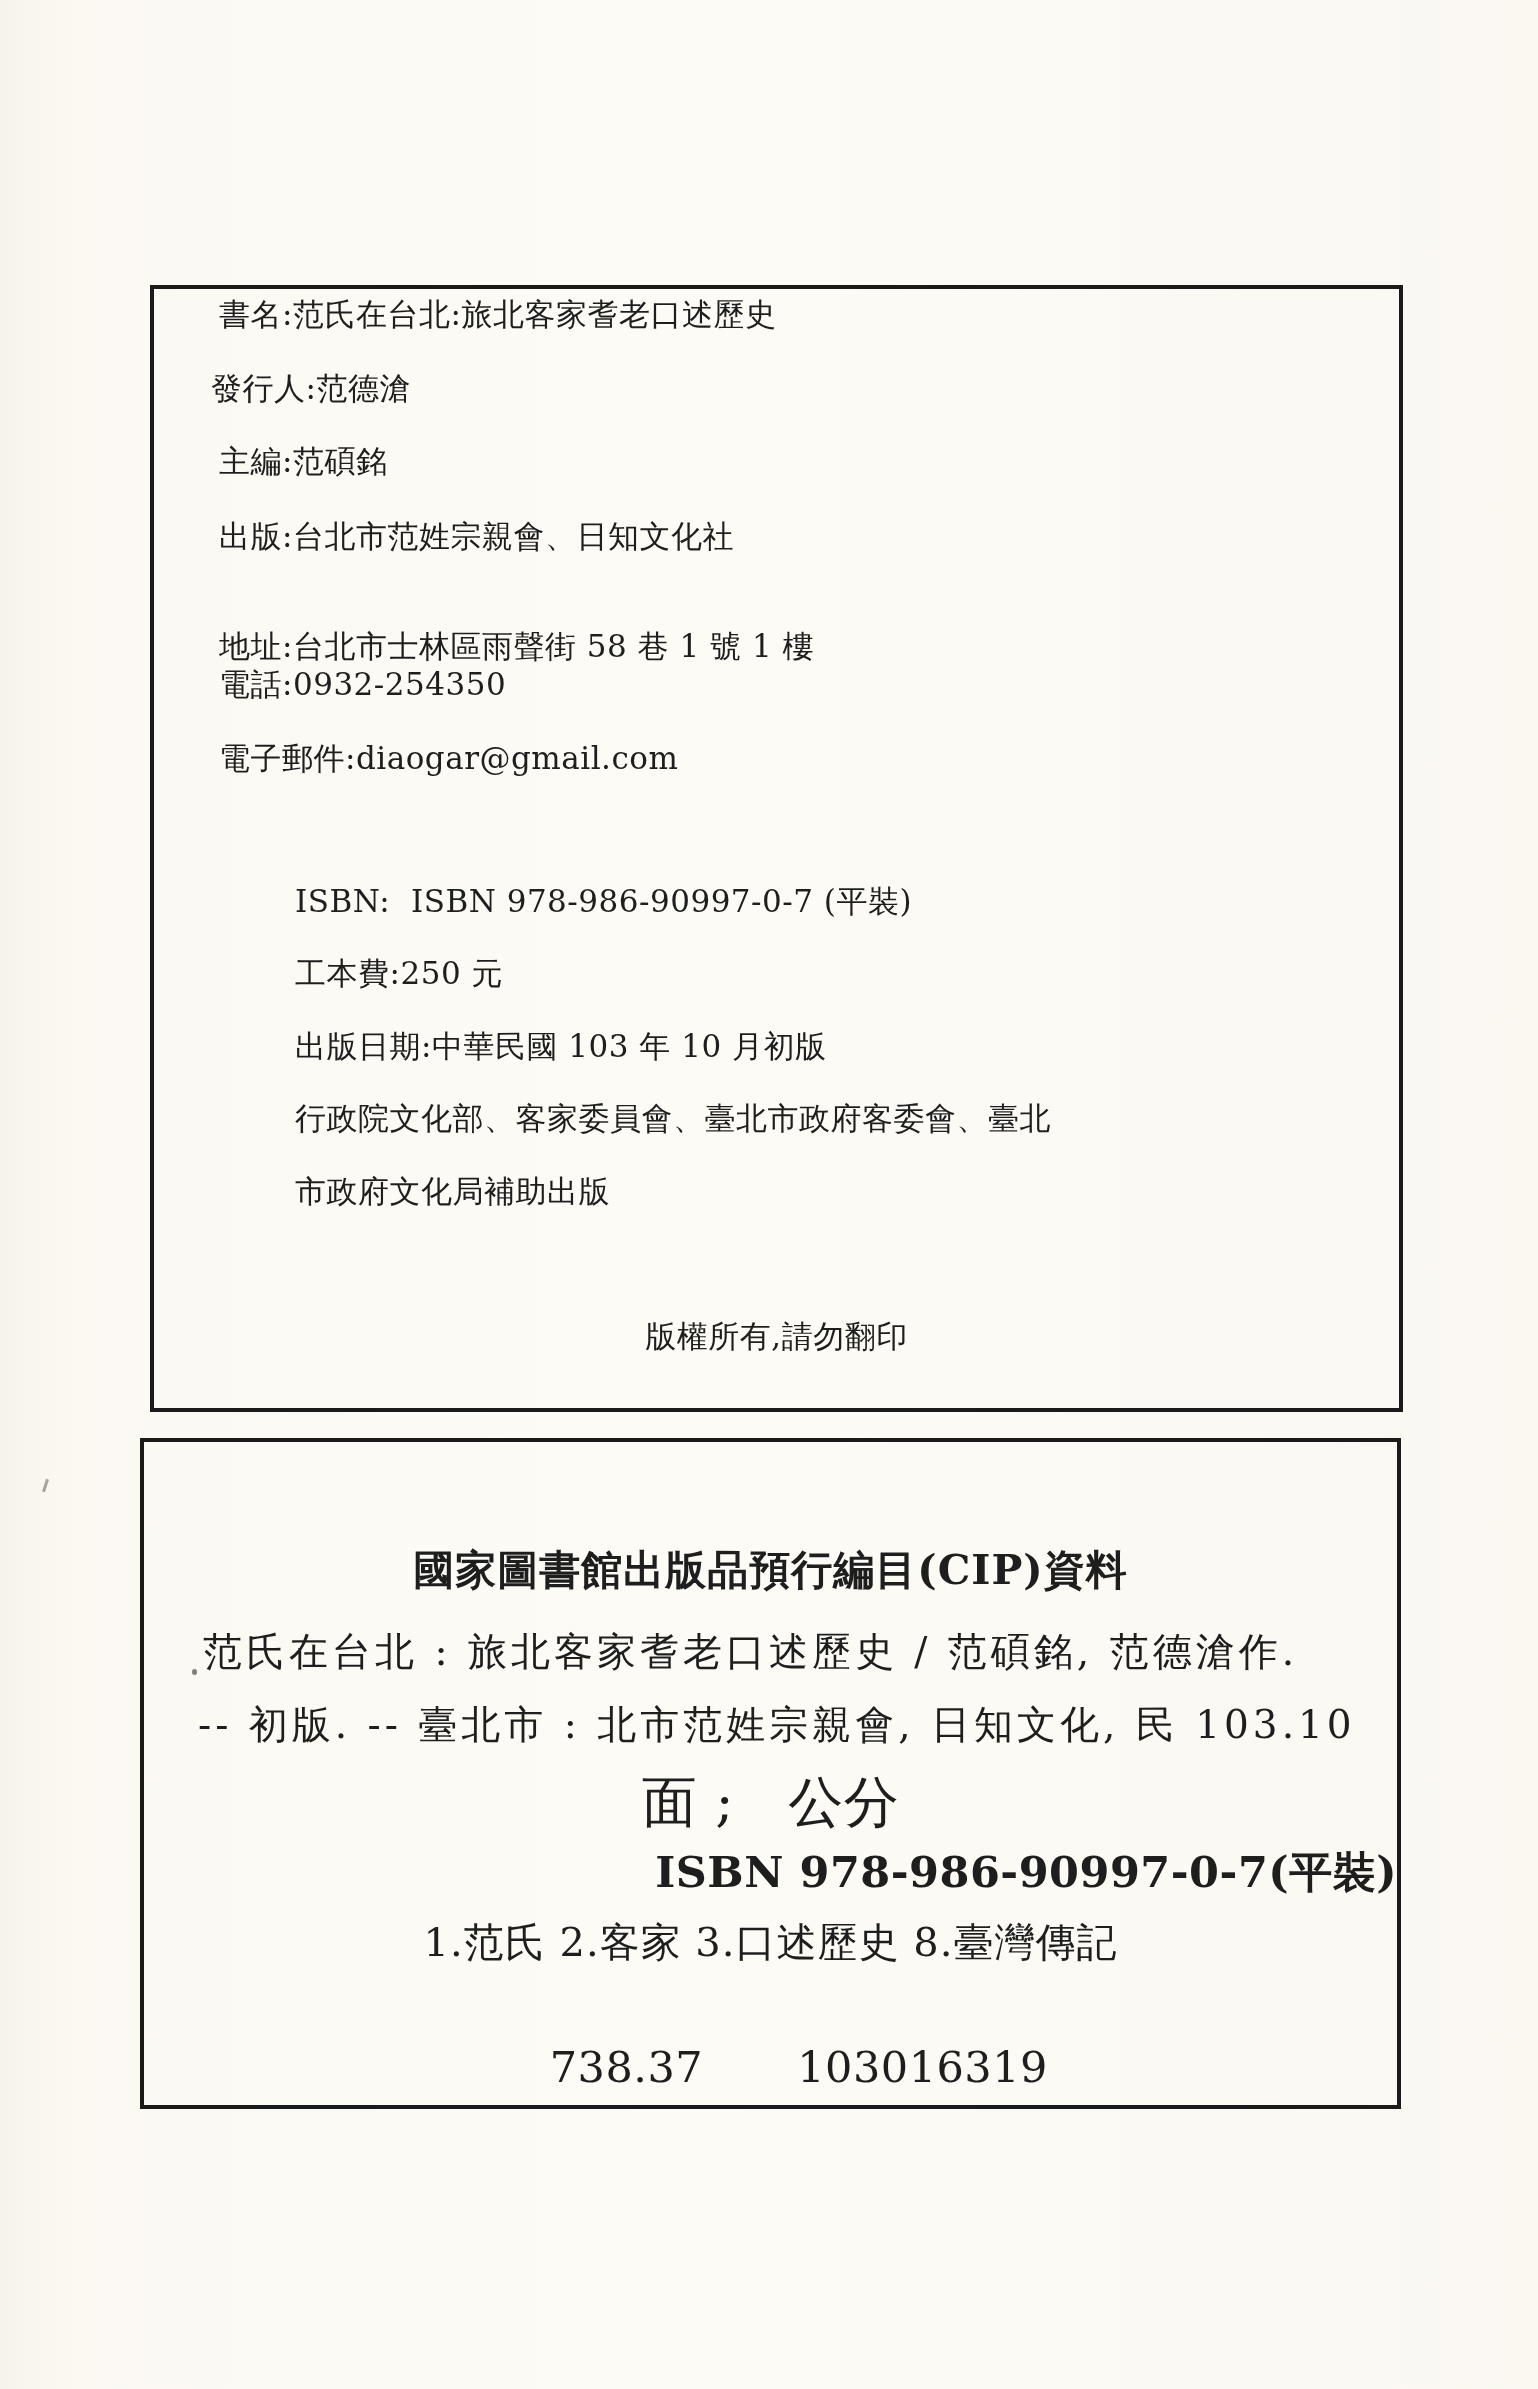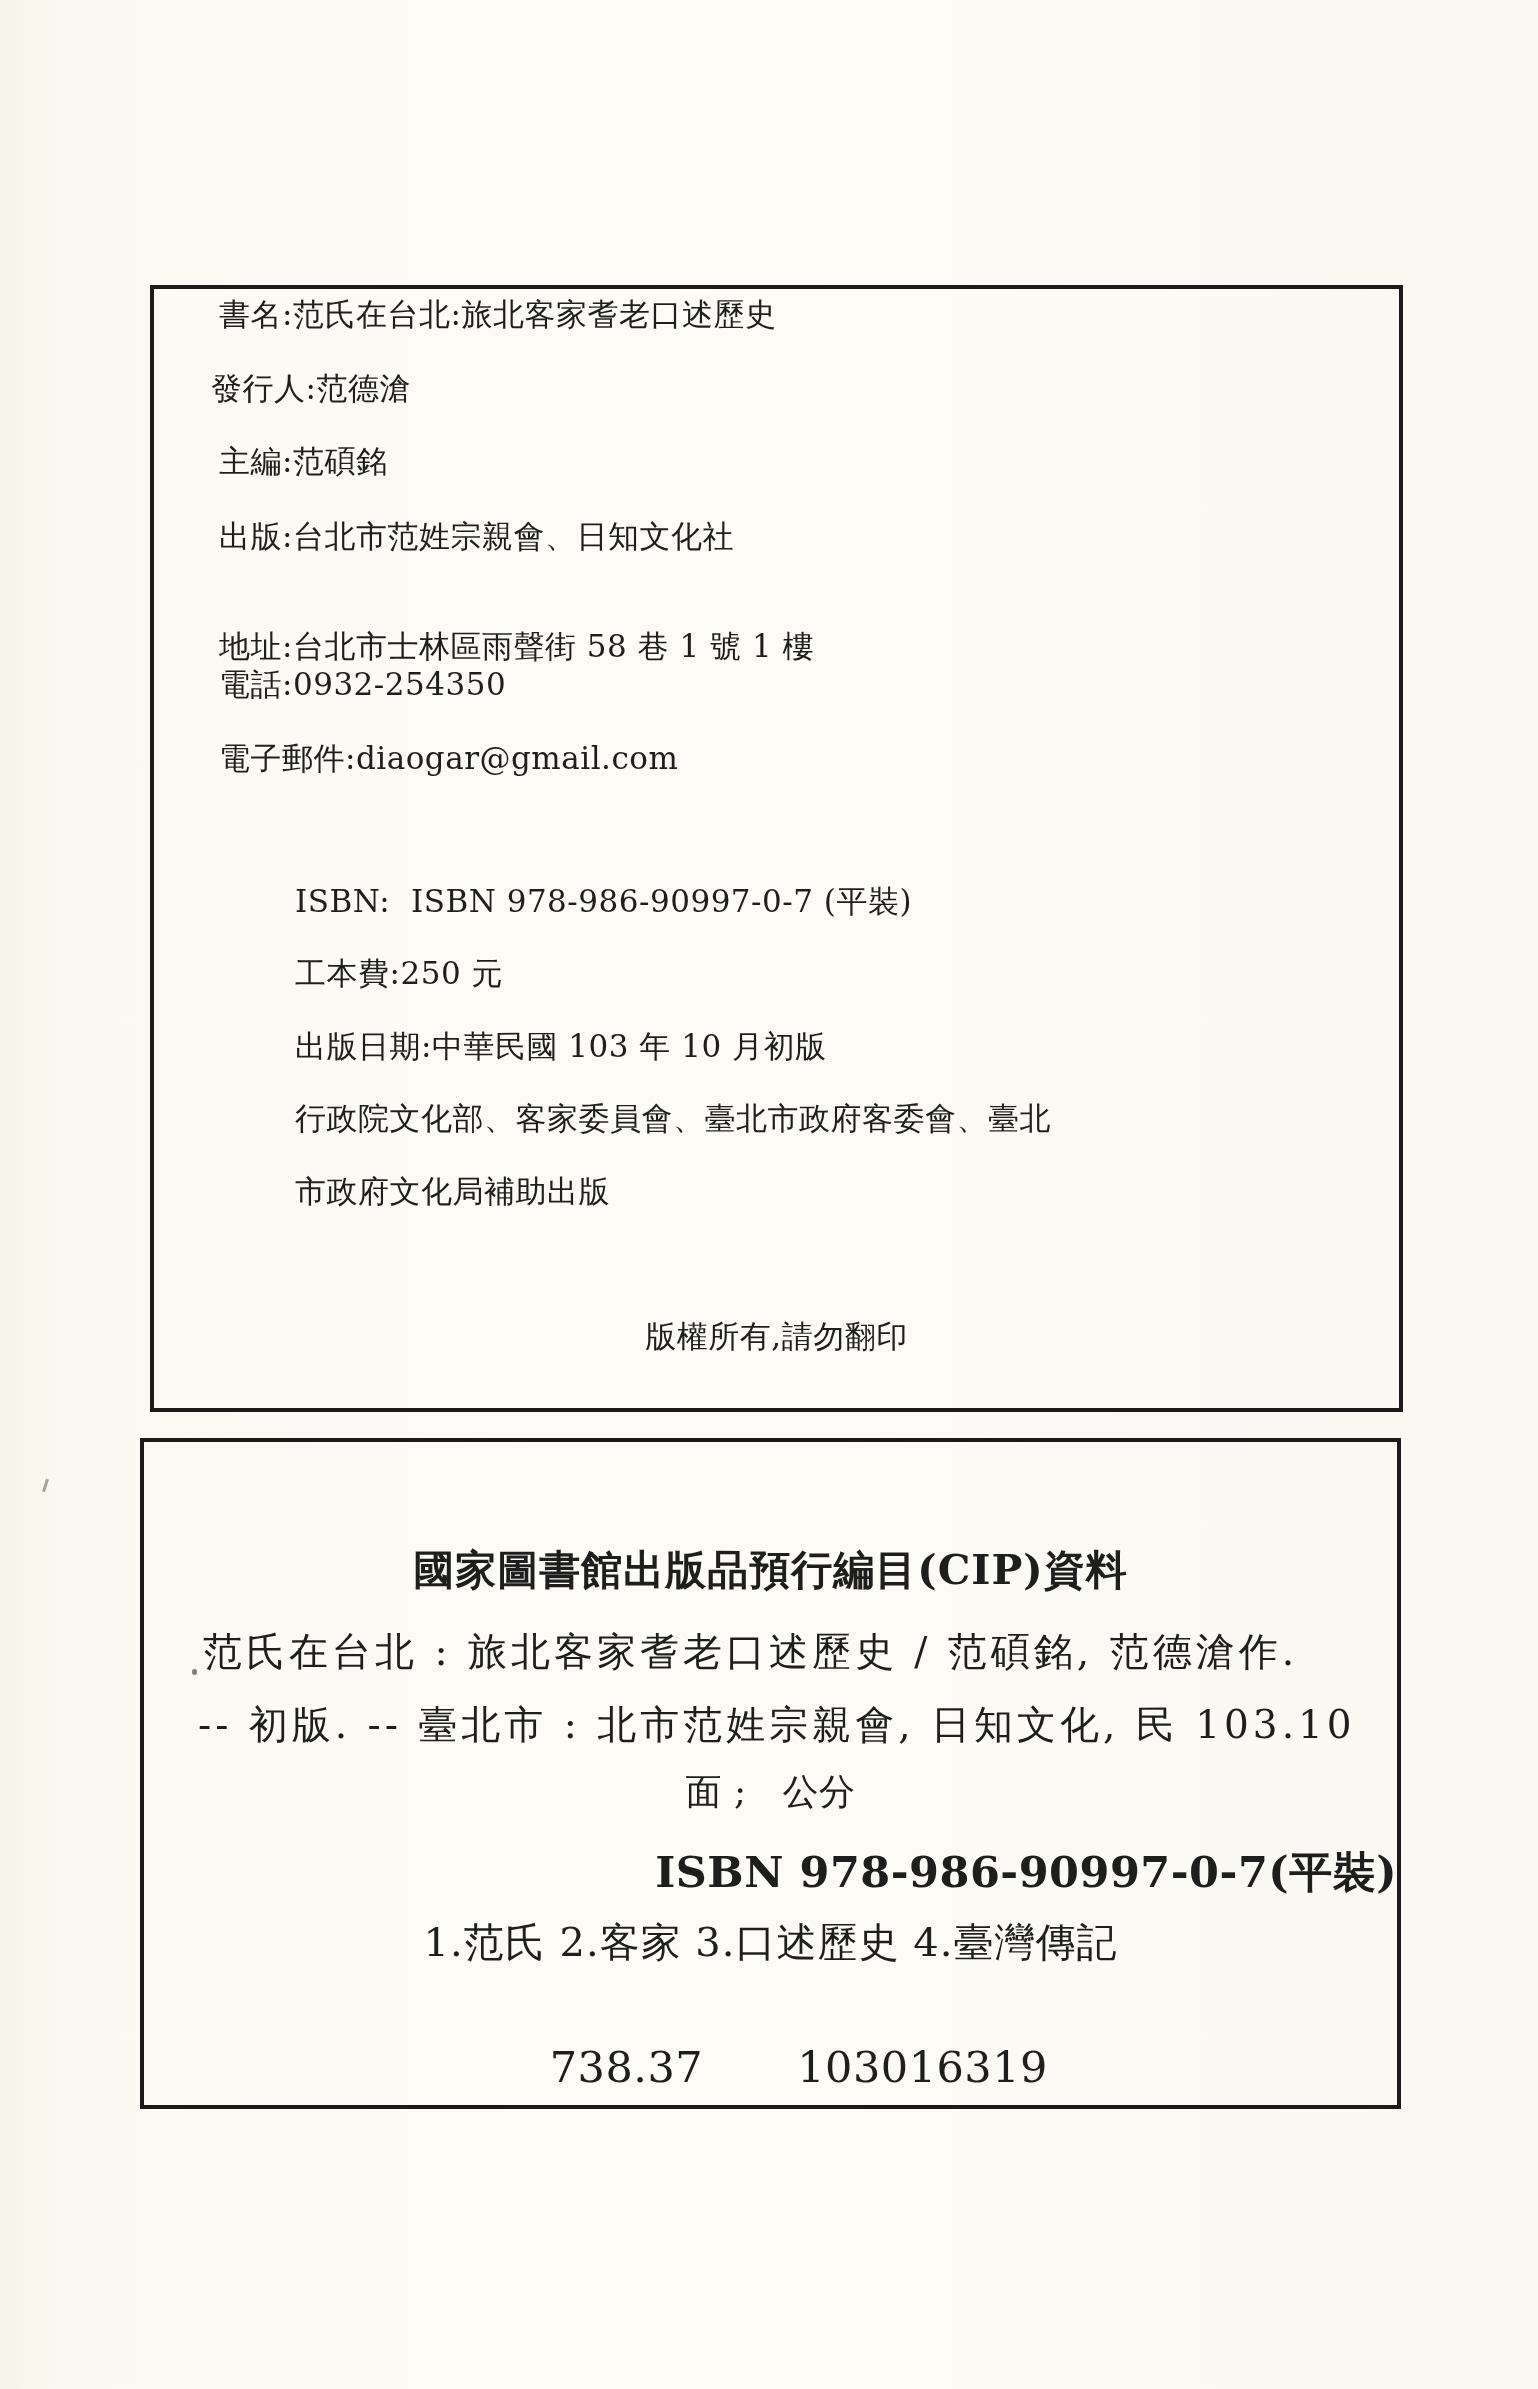--- a/index.html
+++ b/index.html
@@ -24,21 +24,21 @@
     white-space: pre;
     font-size: 31px;
     line-height: 1.15;
     color: #1e1e1e;
     letter-spacing: 0.5px;
   }
   .centered { left: 0; width: 100%; text-align: center; }
 
   .cip-record { font-size: 39px; letter-spacing: 4px; }
   .cip-title  { font-size: 41px; font-weight: 700; letter-spacing: 1px; }
-  .cip-format { font-size: 36px; }
+  .cip-format { font-size: 55px; }
   .cip-isbn   { font-size: 43px; font-weight: 700; }
   .cip-subjects { font-size: 40px; letter-spacing: 1px; }
   .cip-numbers  { font-size: 43px; }
   .cip-numbers .num-gap { display: inline-block; margin-left: 94px; }
 
   .speckle { position: absolute; background: #8a8a80; opacity: 0.75; }
   #speckle-1 { left: 44px; top: 1479px; width: 3px; height: 13px; transform: rotate(18deg); }
   #speckle-2 { left: 192px; top: 1669px; width: 5px; height: 6px; background: #55544e; border-radius: 50%; }
 </style>
 </head>
@@ -63,21 +63,21 @@
 </div>
 
 <div class="box" id="cip-box">
   <div class="line centered cip-title" style="top:105px;">國家圖書館出版品預行編目(CIP)資料</div>
 
   <div class="line cip-record" style="left:59px; top:188px;">范氏在台北 : 旅北客家耆老口述歷史 / 范碩銘, 范德滄作.</div>
   <div class="line cip-record" style="left:54px; top:261px;">-- 初版. -- 臺北市 : 北市范姓宗親會, 日知文化, 民 103.10</div>
 
   <div class="line centered cip-format" style="top:329px;">面 ;   公分</div>
   <div class="line centered cip-isbn" style="top:406px;text-align:right;">ISBN 978-986-90997-0-7(平裝)</div>
-  <div class="line centered cip-subjects" style="top:477px;">1.范氏 2.客家 3.口述歷史 4.臺灣傳記</div>
+  <div class="line centered cip-subjects" style="top:477px;">1.范氏 2.客家 3.口述歷史 8.臺灣傳記</div>
 
   <div class="line centered cip-numbers" style="top:552px;">
     <span>738.37</span><span class="num-gap">103016319</span>
   </div>
 </div>
 
 <div class="speckle" id="speckle-1"></div>
 <div class="speckle" id="speckle-2"></div>
 
 

